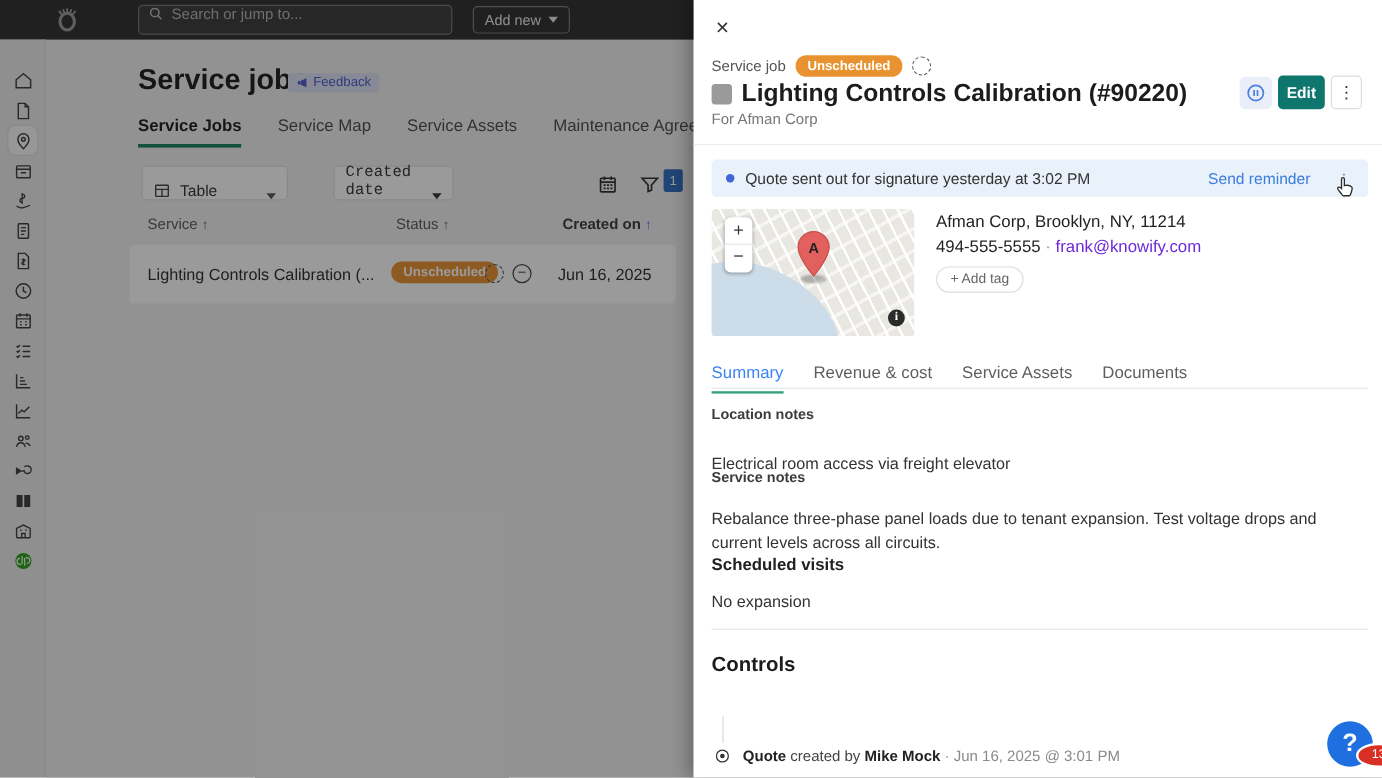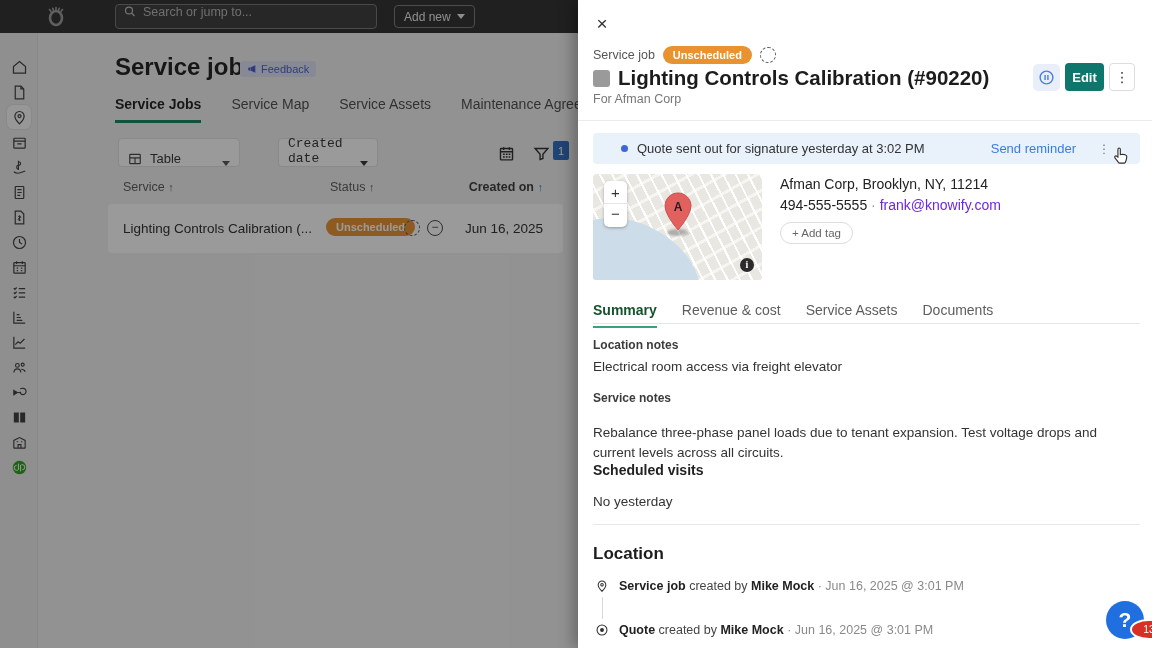--- a/index.html
+++ b/index.html
@@ -65,21 +65,21 @@
   #type-row .lbl { font-size:12.5px; color:#555; }
   #title-row { left:15px; top:66px; display:flex; align-items:center; gap:8px; }
   #title-row .sq { width:17px; height:17px; background:#9a9a9a; border-radius:3px; }
   #title-row h1 { font-size:20.5px; color:#1c1c1c; }
   #for-line { left:15px; top:80px; font-size:12.5px; color:#777;margin-top:12px; }
   #pause-btn { left:455px; top:64px; width:27px; height:27px; background:#e9eef8; border-radius:5px; display:flex; align-items:center; justify-content:center; }
   #edit-btn { left:487px; top:63px; width:39px; height:28px; background:#0f766e; color:#fff; font-size:13px; font-weight:bold; border:none; border-radius:4px; }
   #more-btn { left:531px; top:63px; width:26px; height:28px; background:#fff; border:1px solid #ddd; border-radius:4px; color:#333; font-size:14px; line-height:26px; text-align:center; }
   #hdr-div { left:0; top:120px; width:574px; height:1px; background:#ececec; }
 
-  #banner { left:15px; top:133px; width:547px; height:31px; background:#e9f1fb; border-radius:4px; display:flex; align-items:center; padding:0 28px; }
+  #banner { left:15px; top:133px; width:547px; height:31px; background:#e9f1fb; border-radius:4px; display:flex; align-items:center; padding:0 12px; }
   #banner .dot { width:7px; height:7px; background:#3f66d4; border-radius:50%; margin-right:9px; }
   #banner .txt { font-size:13px; color:#333; }
   #banner .lnk { margin-left:auto; font-size:13px; color:#3b7ddd; margin-right:22px; }
   #banner .vdots { color:#777; font-size:12px; letter-spacing:0; margin-right:2px; }
   #cursor { left:534px; top:146px; z-index:12; }
 
   #map { left:15px; top:174px; width:169px; height:106px; border-radius:3px; overflow:hidden;
          background:
            repeating-linear-gradient(63deg, transparent 0 9px, #ffffff 9px 11px),
            repeating-linear-gradient(-29deg, transparent 0 13px, #f6f5f2 13px 16px),
@@ -93,27 +93,27 @@
   #map-info { position:absolute; right:8px; bottom:8px; width:14px; height:14px; background:#2b2b2b; color:#fff; border-radius:50%; font-size:10px; font-weight:bold; text-align:center; line-height:14px; font-family:"Liberation Serif", serif; }
 
   #addr1 { left:202px; top:176px; font-size:14px; color:#222; }
   #addr2 { left:202px; top:197px; font-size:14px; color:#222; }
   #addr2 a { color:#6d28d9; text-decoration:none; }
   #addr2 .sep { color:#999; }
   #addtag { left:202px; top:222px; border:1px solid #ddd; border-radius:12px; background:#fff; color:#666; font-size:11.5px; padding:4px 11px; }
 
   #d-tabs { left:15px; top:302px; display:flex; gap:25px; font-size:14px; color:#5e5e5e; }
   #d-tabs .tab { padding-bottom:8px; }
-  #d-tabs .tab.active { color:#14532d; font-weight:bold; border-bottom:2.5px solid #37a37a; }
+  #d-tabs .tab.active { color:#3b82f6; font-weight:normal; border-bottom:2.5px solid #37a37a; }
   #d-tabdiv { left:15px; top:323px; width:547px; height:1px; background:#e5e5e5; }
 
   .sec-lbl { font-size:12px; font-weight:bold; color:#3c3c3c; }
   .sec-val { font-size:13.5px; color:#333; line-height:20px; }
   #loc-lbl { left:15px; top:338px; }
-  #loc-val { left:15px; top:357px; }
+  #loc-val { left:15px; top:377px; }
   #svc-lbl { left:15px; top:391px; }
   #svc-val { left:15px; top:410px; width:532px;margin-top:13px; }
   #sched-lbl { left:15px; top:462px; font-size:14px; font-weight:bold; color:#222; }
   #sched-val { left:15px; top:492px; }
   #sec-div { left:15px; top:524px; width:547px; height:1px; background:#e8e8e8; }
 
   #act-h { left:15px; top:544px; font-size:17px; font-weight:bold; color:#1c1c1c; }
   .act-item { display:flex; align-items:flex-start; gap:10px; font-size:12.5px; color:#444; }
   .act-item .ic { color:#333; margin-top:0px; }
   .act-item b { color:#222; }
@@ -377,33 +377,24 @@
     <span class="tab">Service Assets</span>
     <span class="tab">Documents</span>
   </div>
   <div id="d-tabdiv" class="dx"></div>
 
   <div id="loc-lbl" class="dx sec-lbl">Location notes</div>
   <div id="loc-val" class="dx sec-val">Electrical room access via freight elevator</div>
   <div id="svc-lbl" class="dx sec-lbl">Service notes</div>
   <div id="svc-val" class="dx sec-val">Rebalance three-phase panel loads due to tenant expansion. Test voltage drops and current levels across all circuits.</div>
   <div id="sched-lbl" class="dx">Scheduled visits</div>
-  <div id="sched-val" class="dx sec-val">No yesterday</div>
+  <div id="sched-val" class="dx sec-val">No expansion</div>
   <div id="sec-div" class="dx"></div>
 
-  <div id="act-h" class="dx">Location</div>
-  <div id="act-1" class="dx act-item">
-    <span class="ic">
-      <svg width="14" height="14" viewBox="0 0 24 24" fill="none" stroke="currentColor" stroke-width="1.8">
-          <path d="M12 21s-6.5-6.2-6.5-10.7A6.5 6.5 0 0112 3.5a6.5 6.5 0 016.5 6.8C18.5 14.8 12 21 12 21z"></path>
-          <circle cx="12" cy="10" r="2.2"></circle>
-        </svg>
-    </span>
-    <span><b>Service job</b><span> created by </span><b>Mike Mock</b><span class="tm"> · Jun 16, 2025 @ 3:01 PM</span></span>
-  </div>
+  <div id="act-h" class="dx">Controls</div>
   <div id="act-line" class="dx"></div>
   <div id="act-2" class="dx act-item">
     <span class="ic">
       <svg width="14" height="14" viewBox="0 0 24 24" fill="none" stroke="currentColor" stroke-width="1.8">
           <circle cx="12" cy="12" r="8.5"></circle>
           <circle cx="12" cy="12" r="2.4" fill="currentColor"></circle>
         </svg>
     </span>
     <span><b>Quote</b><span> created by </span><b>Mike Mock</b><span class="tm"> · Jun 16, 2025 @ 3:01 PM</span></span>
   </div>

